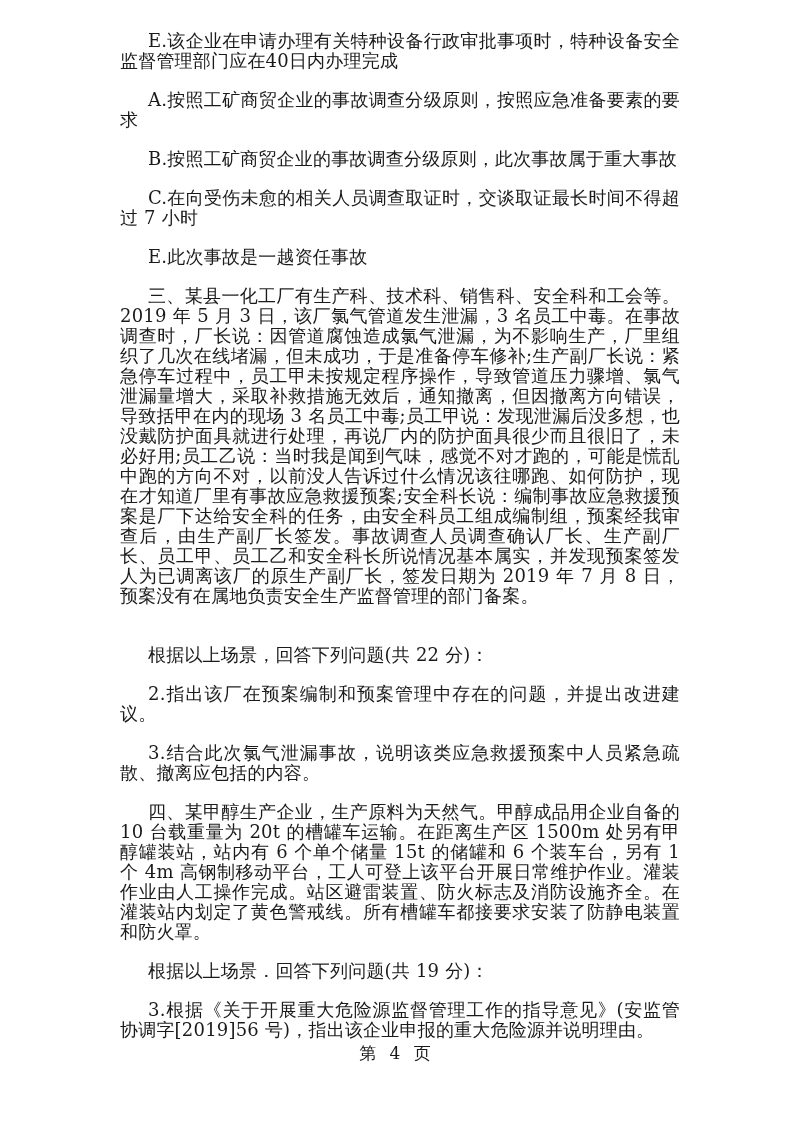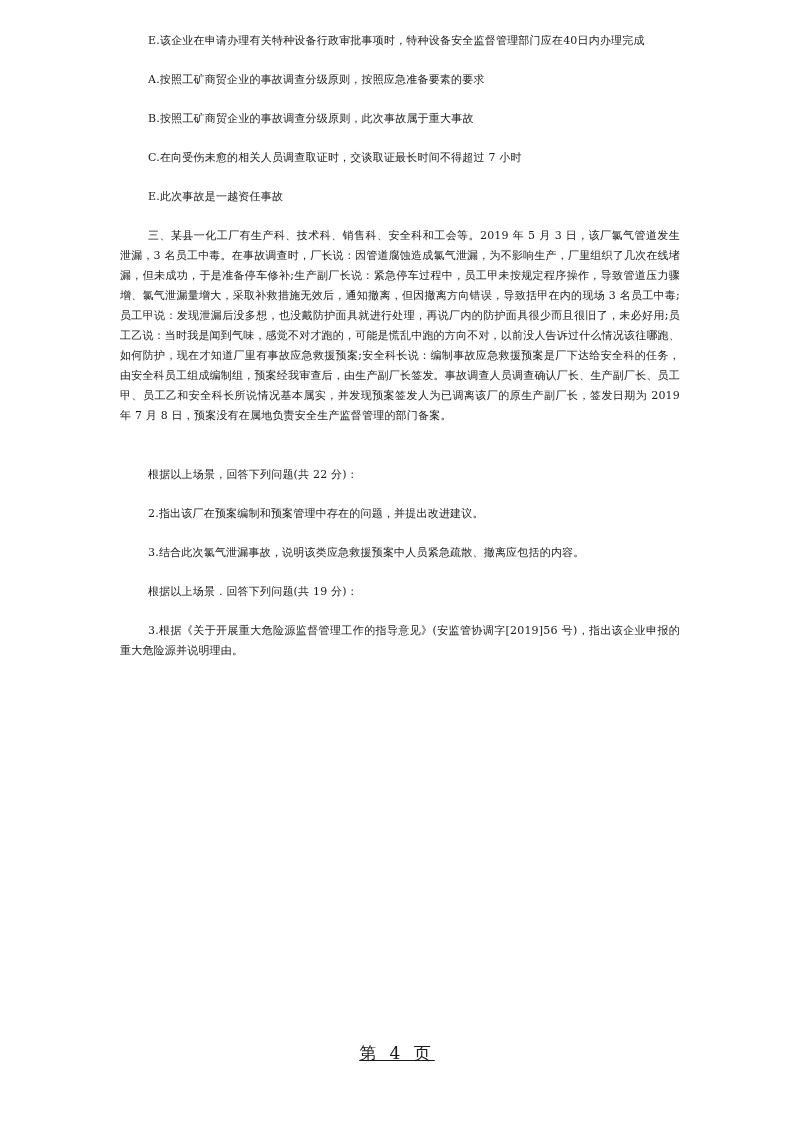--- a/index.html
+++ b/index.html
@@ -1,34 +1,35 @@
 <!DOCTYPE html>
 <html><head>
 <meta charset="utf-8">
 <style>
   html, body { margin: 0; padding: 0; background: #ffffff; }
   body { width: 794px; height: 1123px; position: relative; overflow: hidden;
          font-family: "DejaVu Serif", "Liberation Serif", serif; color: #1a1a1a; }
   .page { position: absolute; left: 120px; top: 31px; width: 560px; }
-  .p { font-size: 11px; line-height: 20px; margin: 0 0 19px 0; text-indent: 28px;
+  .p { font-size: 18px; line-height: 20px; margin: 0 0 19px 0; text-indent: 28px;
        text-align: justify; letter-spacing: 0.2px; }
   .gap-lg { margin-bottom: 39px; }
   .footer { position: absolute; top: 1042px; left: 0; width: 794px; text-align: center;
-            font-size: 17px; letter-spacing: 4px; text-decoration: underline; }
+            font-size: 17px; letter-spacing: 4px; }
 </style>
 </head>
 <body>
 
 <div class="page">
   <p class="p">E.该企业在申请办理有关特种设备行政审批事项时，特种设备安全监督管理部门应在40日内办理完成</p>
   <p class="p">A.按照工矿商贸企业的事故调查分级原则，按照应急准备要素的要求</p>
   <p class="p">B.按照工矿商贸企业的事故调查分级原则，此次事故属于重大事故</p>
   <p class="p">C.在向受伤未愈的相关人员调查取证时，交谈取证最长时间不得超过 7 小时</p>
   <p class="p">E.此次事故是一越资任事故</p>
   <p class="p gap-lg">三、某县一化工厂有生产科、技术科、销售科、安全科和工会等。2019 年 5 月 3 日，该厂氯气管道发生泄漏，3 名员工中毒。在事故调查时，厂长说：因管道腐蚀造成氯气泄漏，为不影响生产，厂里组织了几次在线堵漏，但未成功，于是准备停车修补;生产副厂长说：紧急停车过程中，员工甲未按规定程序操作，导致管道压力骤增、氯气泄漏量增大，采取补救措施无效后，通知撤离，但因撤离方向错误，导致括甲在内的现场 3 名员工中毒;员工甲说：发现泄漏后没多想，也没戴防护面具就进行处理，再说厂内的防护面具很少而且很旧了，未必好用;员工乙说：当时我是闻到气味，感觉不对才跑的，可能是慌乱中跑的方向不对，以前没人告诉过什么情况该往哪跑、如何防护，现在才知道厂里有事故应急救援预案;安全科长说：编制事故应急救援预案是厂下达给安全科的任务，由安全科员工组成编制组，预案经我审查后，由生产副厂长签发。事故调查人员调查确认厂长、生产副厂长、员工甲、员工乙和安全科长所说情况基本属实，并发现预案签发人为已调离该厂的原生产副厂长，签发日期为 2019 年 7 月 8 日，预案没有在属地负责安全生产监督管理的部门备案。</p>
   <p class="p">根据以上场景，回答下列问题(共 22 分)：</p>
   <p class="p">2.指出该厂在预案编制和预案管理中存在的问题，并提出改进建议。</p>
   <p class="p">3.结合此次氯气泄漏事故，说明该类应急救援预案中人员紧急疏散、撤离应包括的内容。</p>
+  <p class="p">四、某甲醇生产企业，生产原料为天然气。甲醇成品用企业自备的 10 台载重量为 20t 的槽罐车运输。在距离生产区 1500m 处另有甲醇罐装站，站内有 6 个单个储量 15t 的储罐和 6 个装车台，另有 1 个 4m 高钢制移动平台，工人可登上该平台开展日常维护作业。灌装作业由人工操作完成。站区避雷装置、防火标志及消防设施齐全。在灌装站内划定了黄色警戒线。所有槽罐车都接要求安装了防静电装置和防火罩。</p>
   <p class="p">根据以上场景．回答下列问题(共 19 分)：</p>
   <p class="p">3.根据《关于开展重大危险源监督管理工作的指导意见》(安监管协调字[2019]56 号)，指出该企业申报的重大危险源并说明理由。</p>
 </div>
 
 <div class="footer">第 4 页</div>
 
 </body></html>

